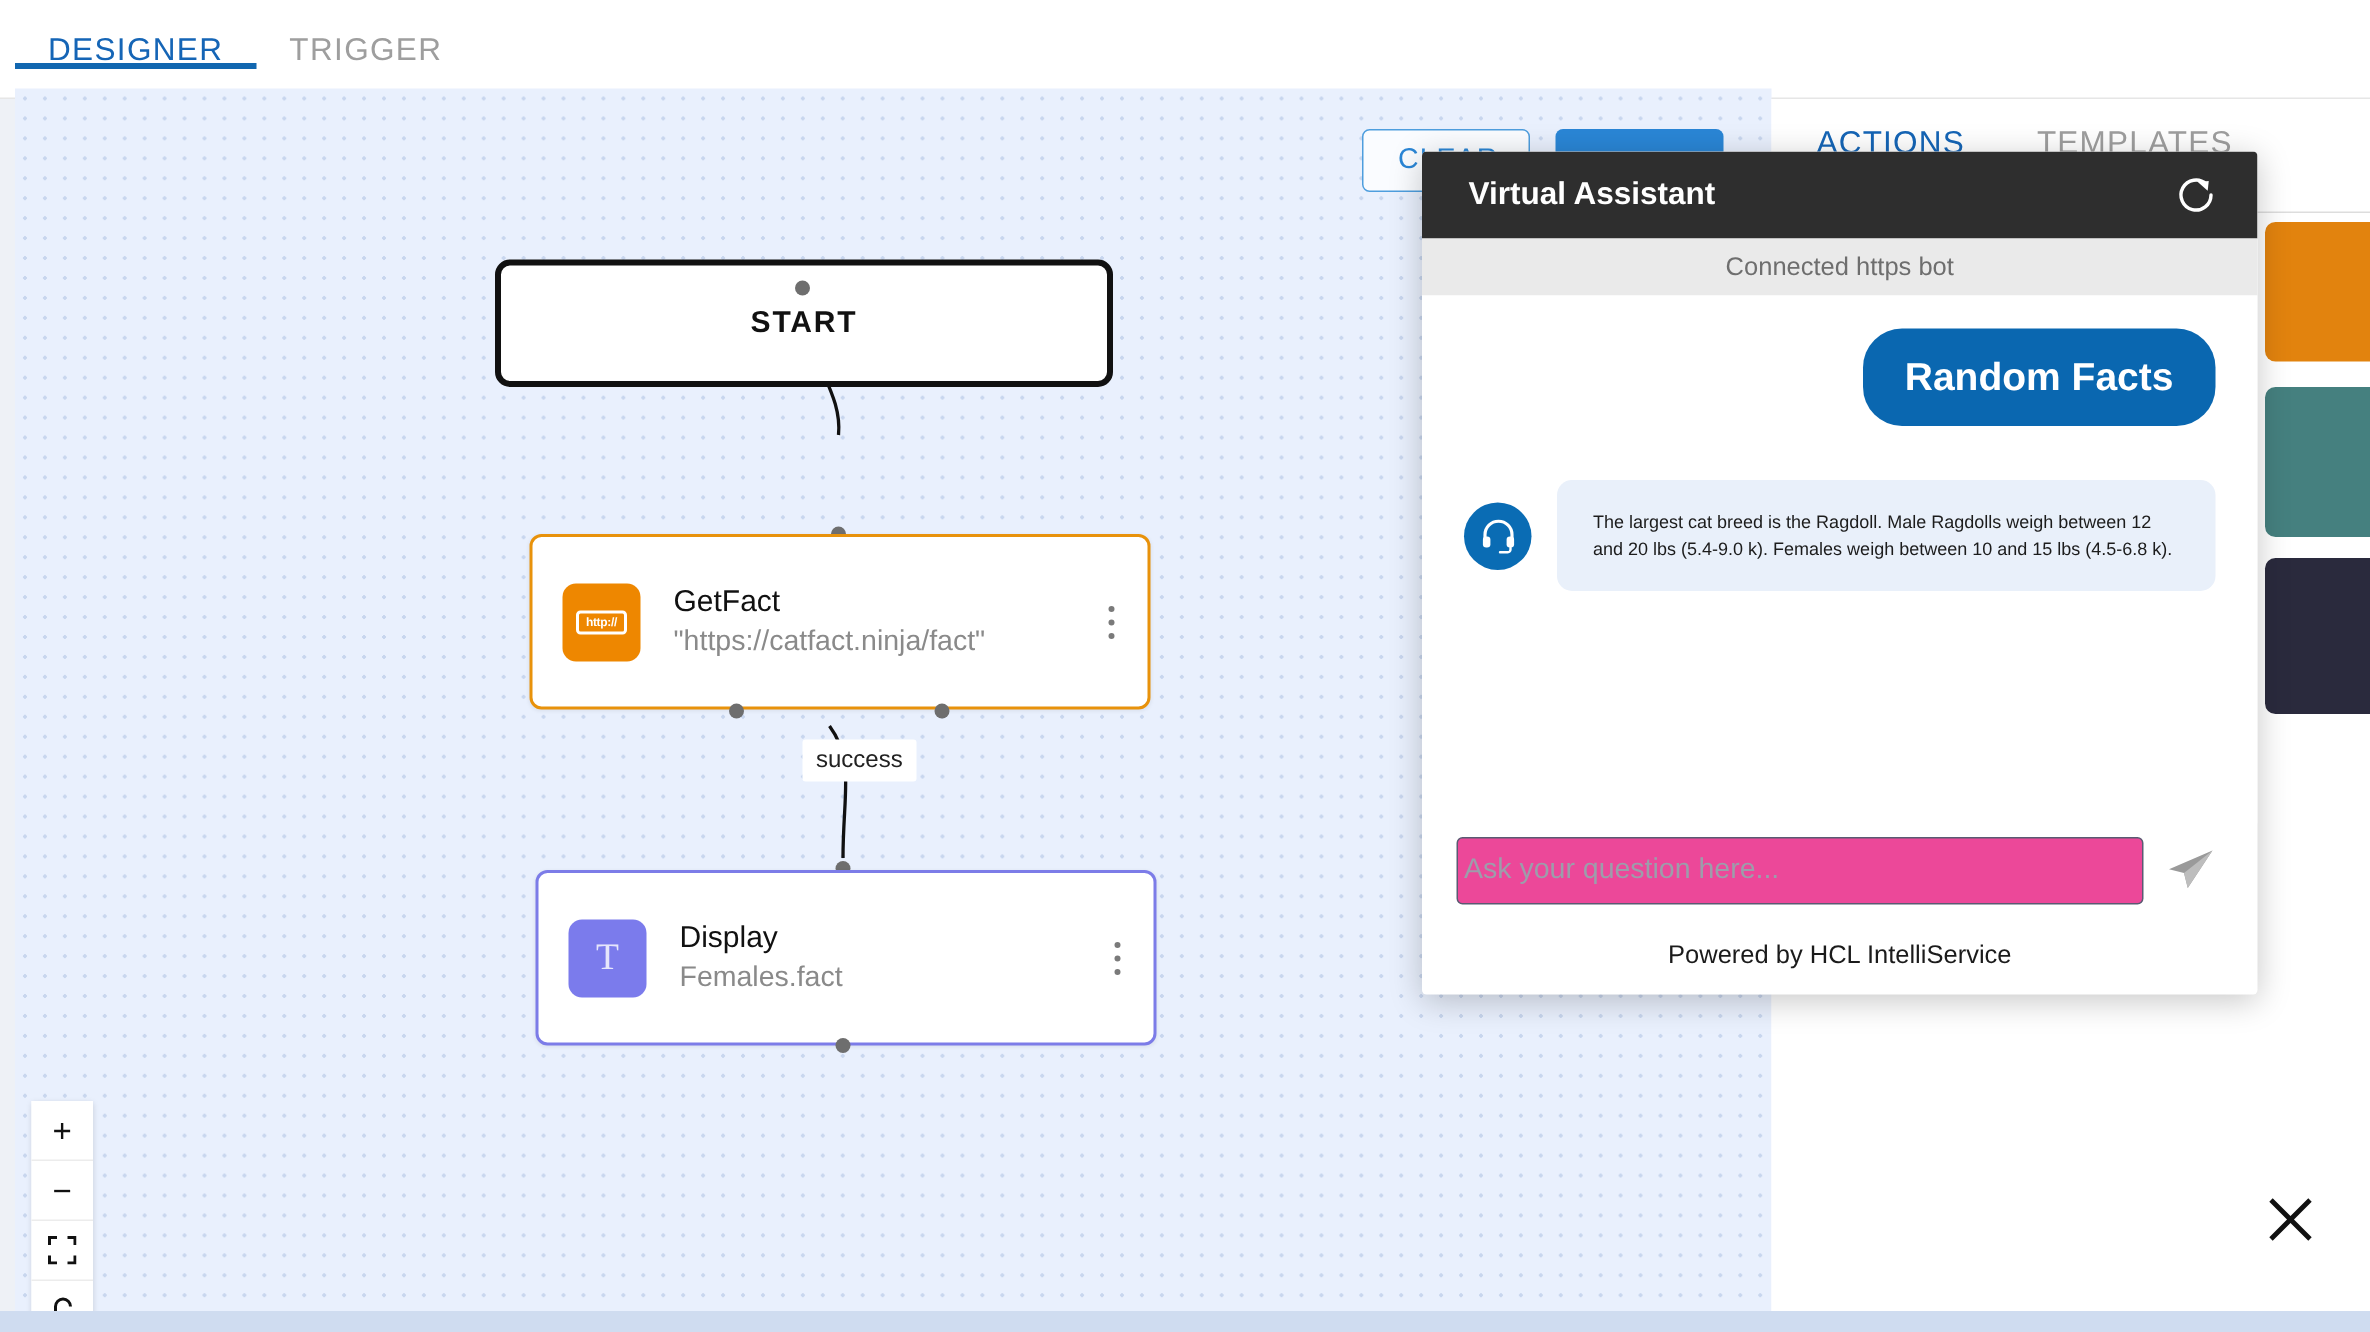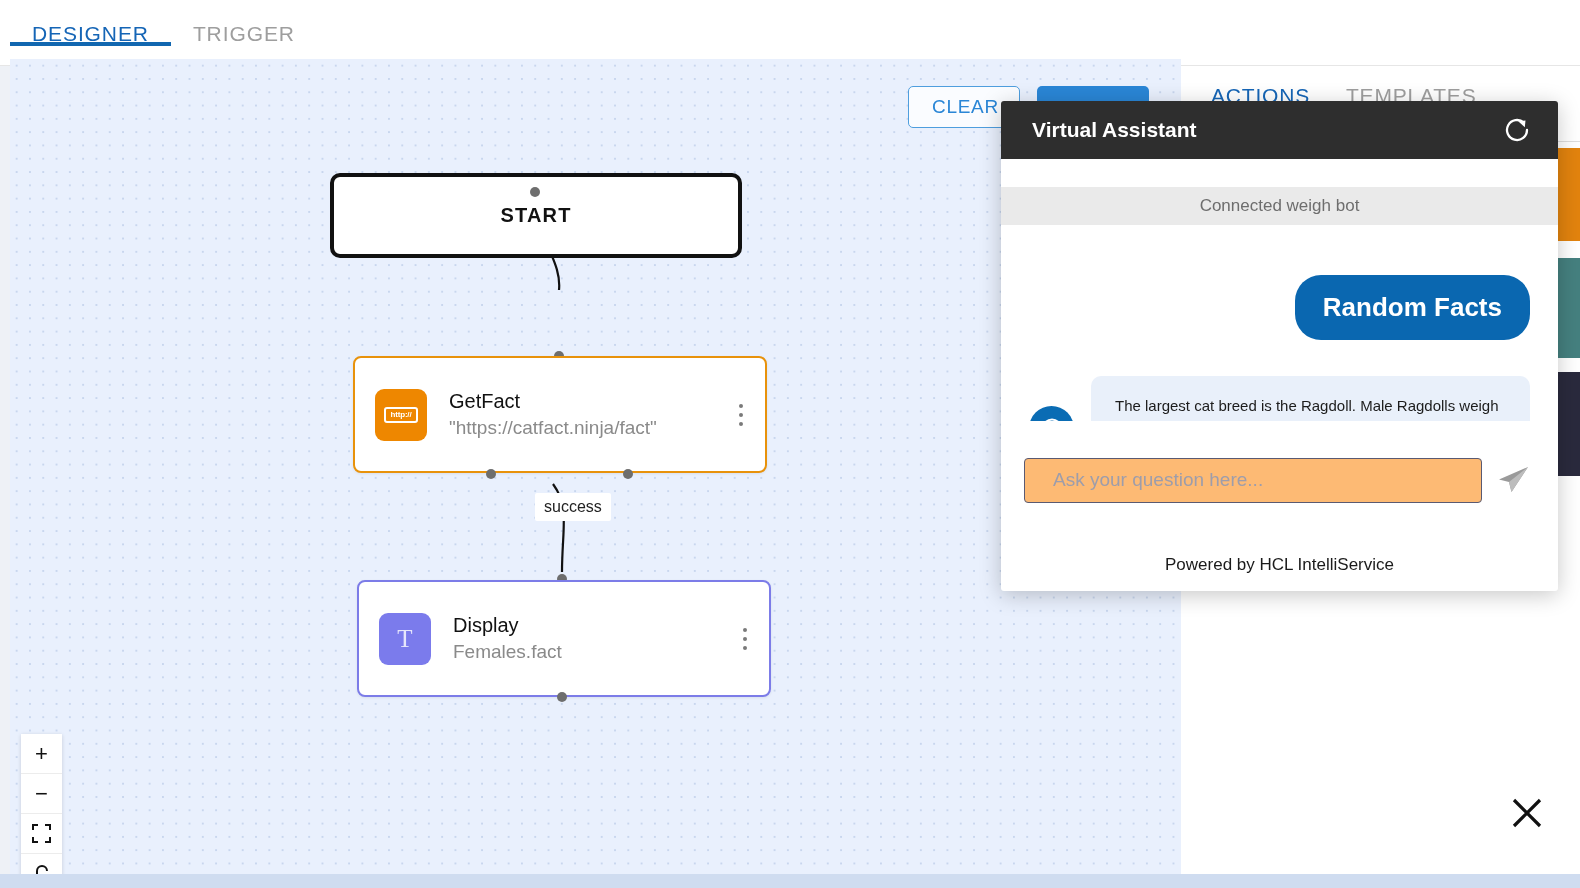--- a/index.html
+++ b/index.html
@@ -105,43 +105,43 @@
   .btn-blue {
     position: absolute; left: 1037px; top: 86px; width: 112px; height: 42px;
     border-radius: 5px; background: #2a86d6; cursor: pointer;
   }
 
   
   .side-panel {
     position: absolute; left: 1181px; top: 66px; width: 399px; height: 808px;
     background: #fff;
   }
-  .side-tabs { display: flex; padding: 18px 16px 0 30px; gap: 36px; }
+  .side-tabs { display: flex; padding: 18px 16px 0 30px; gap: 48px; }
   .side-tab { font-size: 21px; letter-spacing: .8px; color: #9e9e9e; padding-bottom: 14px; cursor: pointer; }
   .side-tab.active { color: #1565b6; }
   .side-divider { position:absolute; left:1181px; top:141px; width:399px; height:1px; background:#dddddd; }
   .side-card {
     position: absolute; right: 0; width: 70px; border-radius: 7px 0 0 7px;
   }
   .card-orange { top: 82px; height: 93px; background: #e2830e; }
   .card-teal   { top: 192px; height: 100px; background: #45807f; }
   .card-navy   { top: 306px; height: 104px; background: #2a2a3d; }
 
   .close-x {
     position: absolute; left: 1501px; top: 787px; width: 52px; height: 52px;
     display: flex; align-items: center; justify-content: center; cursor: pointer;
   }
   .close-x svg { display: block; }
 
   
   .chat {
-    position: absolute; left: 1001px; top: 101px; width: 557px; height: 490px;
+    position: absolute; left: 948px; top: 101px; width: 557px; height: 562px;
     background: #fff; border-radius: 3px;
     box-shadow: 0 4px 22px rgba(0,0,0,.22);
-    display: flex; flex-direction: column; overflow: hidden; gap: 28px;
+    display: flex; flex-direction: column; overflow: hidden;
   }
   .chat-header {
     height: 58px; background: #2e2e2e; color: #fff;
     display: flex; align-items: center; justify-content: space-between;
     padding: 0 26px 0 31px; flex: 0 0 58px;
   }
   .chat-title { font-size: 21px; font-weight: bold; }
   .refresh-btn { cursor: pointer; display: flex; }
   .chat-status {
     height: 38px; background: #eaeaea; color: #6e6e6e; font-size: 17px;
@@ -155,30 +155,30 @@
     border-radius: 26px; padding: 17px 28px;
   }
 
   .msg-bot { display: flex; align-items: center; gap: 17px; }
   .bot-avatar {
     width: 45px; height: 45px; border-radius: 50%; background: #0a6cb4;
     flex: 0 0 45px; display: flex; align-items: center; justify-content: center;
   }
   .bubble-bot {
     background: #e9f0fa; border-radius: 10px; padding: 19px 24px;
-    font-size: 15px; line-height: 1.5; color: #1c1c1c; max-width: 440px;
+    font-size: 12px; line-height: 1.5; color: #1c1c1c; max-width: 440px;
   }
 
   .chat-input-row {
     display: flex; align-items: center; gap: 14px; padding: 0 28px 0 23px;
     flex: 0 0 62px;
   }
   .chat-input {
-    flex: 1 1 auto; height: 45px; background: #fdba74; border: 1px solid #5a5a72;
-    border-radius: 4px; padding: 0 28px; font-size: 19px; color: #333;
+    flex: 1 1 auto; height: 45px; background: #ec4899; border: 1px solid #5a5a72;
+    border-radius: 4px; padding: 0 4px; font-size: 19px; color: #333;
     font-family: "Liberation Sans", sans-serif; outline: none;
   }
   .chat-input::placeholder { color: #9d9dab; }
   .send-btn { cursor: pointer; display: flex; flex: 0 0 34px; }
   .chat-footer {
     flex: 0 0 52px; display: flex; align-items: center; justify-content: center;
     font-size: 17px; font-weight: normal; color: #1b1b1b;
   }
 
   
@@ -307,21 +307,21 @@
     <div class="chat-header">
       <div class="chat-title">Virtual Assistant</div>
       <div class="refresh-btn">
         <svg width="30" height="30" viewBox="0 0 30 30">
           <path d="M25 15 a10 10 0 1 1 -3.2 -7.3" stroke="#ffffff" stroke-width="2.3" fill="none" stroke-linecap="round"></path>
           <path d="M16.2 6.3 L23.5 5.6 L22.8 12.2 Z" fill="#ffffff"></path>
         </svg>
       </div>
     </div>
 
-    <div class="chat-status">Connected weigh bot</div>
+    <div class="chat-status">Connected https bot</div>
 
     <div class="chat-body">
 
       <div class="msg-user">
         <div class="bubble-user">Random Facts</div>
       </div>
 
       <div class="msg-bot">
         <div class="bot-avatar">
           <svg width="26" height="26" viewBox="0 0 26 26">

